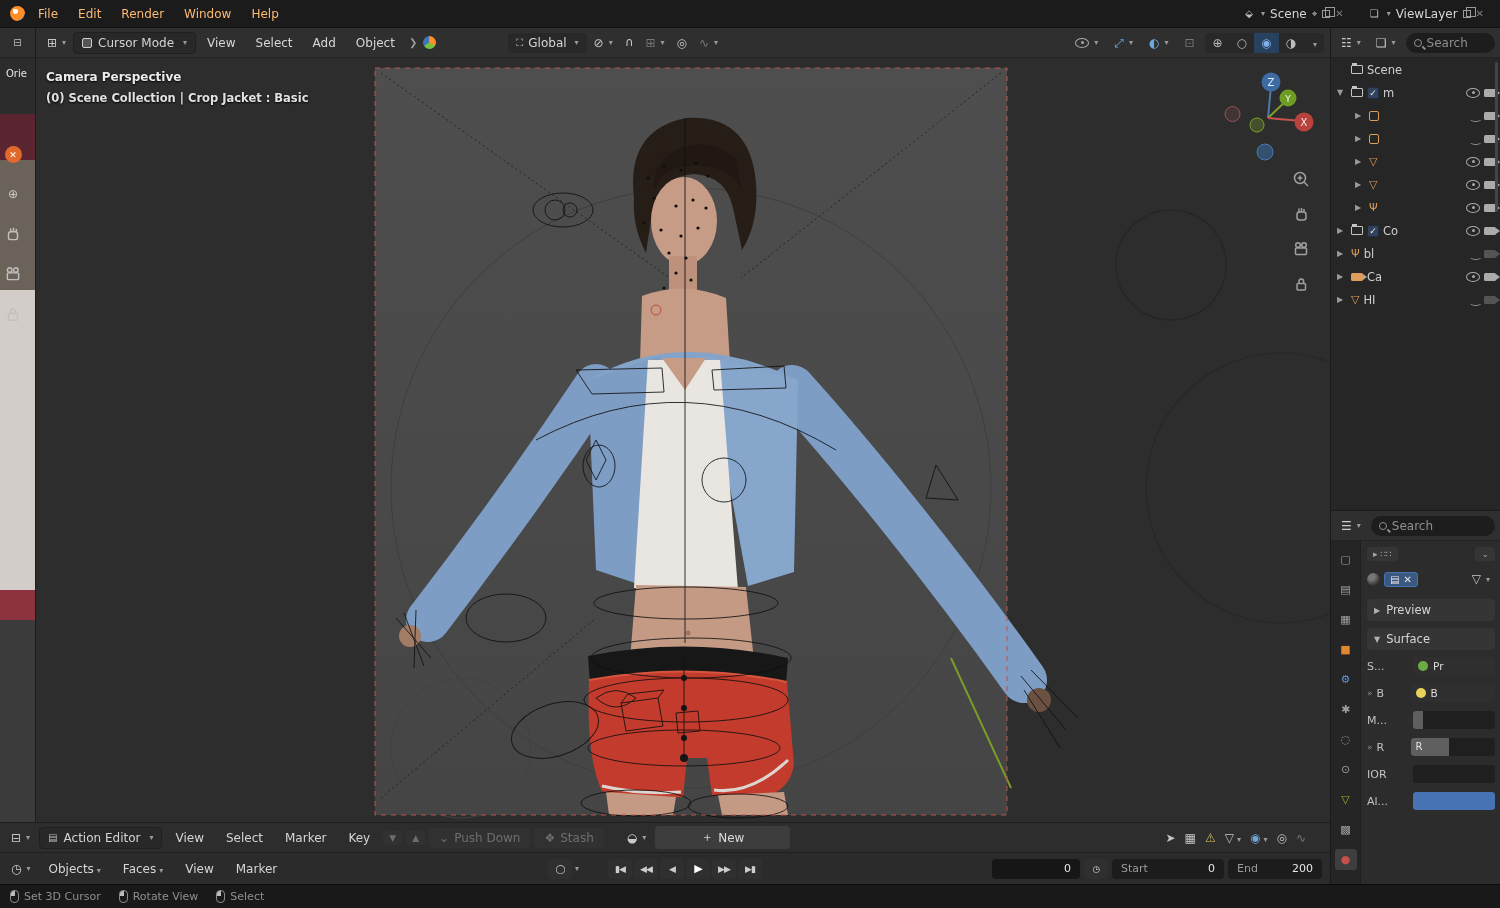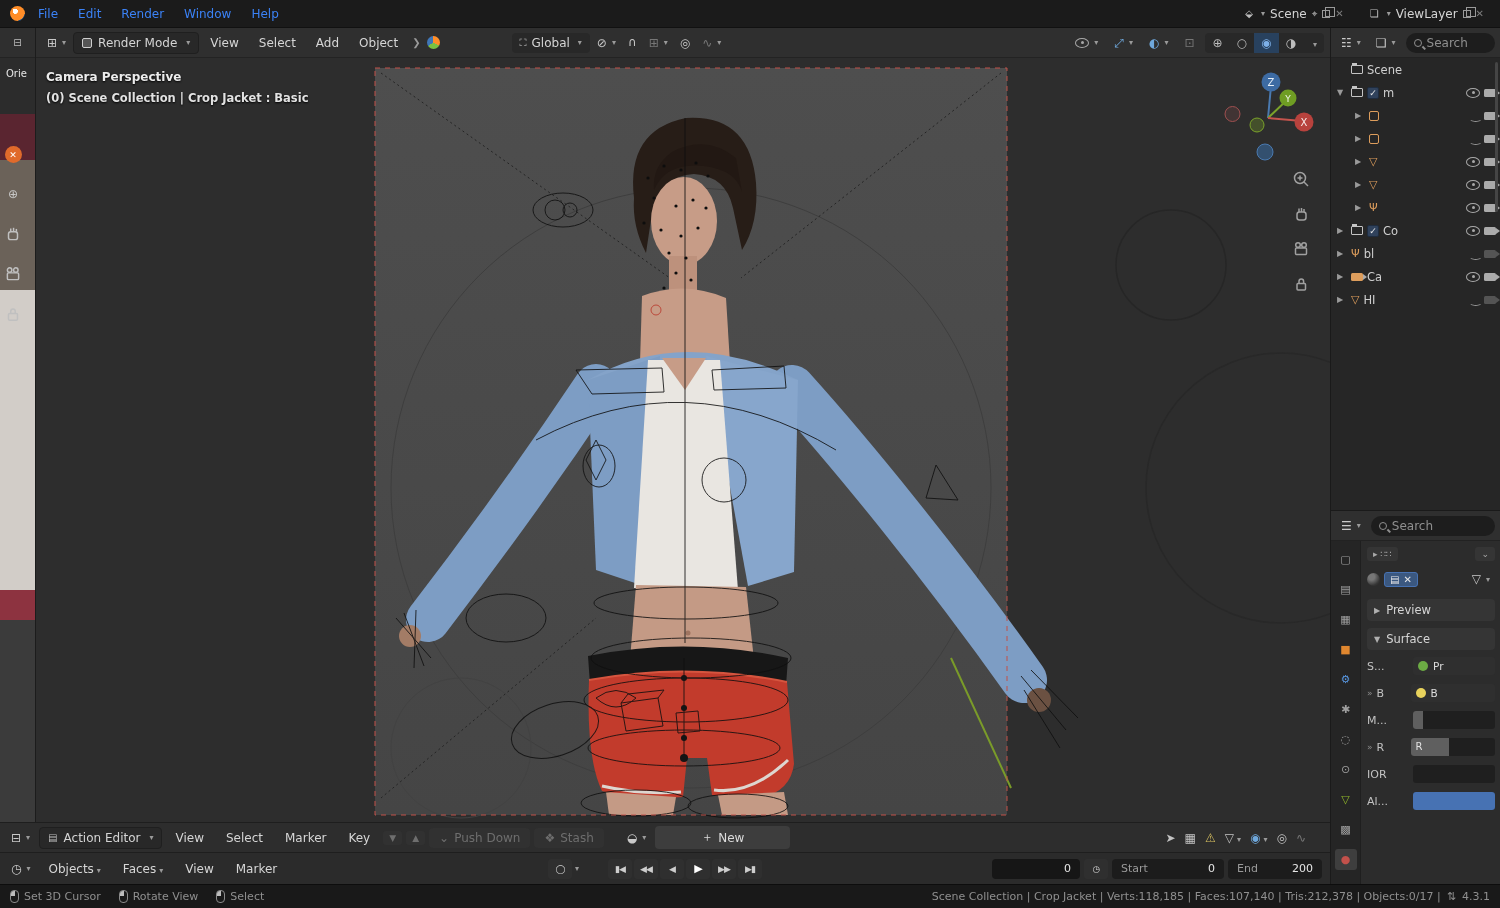--- a/index.html
+++ b/index.html
@@ -9,21 +9,21 @@
          color:#d4d4d4; overflow:hidden; user-select:none; }
   .abs { position:absolute; }
   .row { display:flex; align-items:center; }
   .grow { flex:1; }
   .dim { color:#777; }
   .caret { font-size:8px; color:#9a9a9a; margin-left:3px; }
 
   
   #topbar { left:0; top:0; width:1500px; height:28px; background:#1b1b1b;
             border-bottom:1px solid #111; display:flex; align-items:center; padding:0 6px; }
-  .menu-item { padding:5px 10px; color:#3b82f6; border-radius:3px; }
+  .menu-item { padding:5px 10px; color:#fdba74; border-radius:3px; }
   #blender-logo { width:22px; height:18px; display:flex; align-items:center; justify-content:center; }
   #blender-logo .ball { width:15px; height:15px; border-radius:50%;
       background:radial-gradient(circle at 35% 35%, #ffffff 0 18%, #ff8d28 20% 70%, #265787 72%); }
   #ws-tabs { display:flex; align-items:flex-end; height:28px; margin-left:48px; }
   .ws-tab { padding:6px 14px 7px; color:#b9b9b9; font-size:12px; border-radius:6px 6px 0 0; }
   .ws-tab.active { background:#3b3b3b; color:#f0f0f0; }
   .ws-add { padding:6px 10px; color:#b9b9b9; }
   .tb-widget { display:flex; align-items:center; gap:5px; padding:2px 6px; border-radius:4px; }
   .mini-ico { font-size:10px; color:#bdbdbd; }
   .i-copy { width:8px; height:8px; border:1px solid #9a9a9a; position:relative; }
@@ -179,21 +179,21 @@
     </div>
   </div>
 
   <div id="tool-header" class="abs">
     <div class="hdr-ico-btn">
         <span>⊞</span>
         <span class="caret">▾</span>
       </div>
     <div class="drop-box">
       <span class="cube"></span>
-      <span>Render Mode</span>
+      <span>Cursor Mode</span>
       <span class="caret">▾</span>
     </div>
     <div class="hdr-menu">View</div>
     <div class="hdr-menu">Select</div>
     <div class="hdr-menu">Add</div>
     <div class="hdr-menu">Object</div>
     <span class="caret" style="font-size:10px;">❯</span>
     <span class="ball-ico" style="margin:0 4px;"></span>
     <div class="pill" style="margin-left:66px;">
       <span class="mini-ico">⛶</span>
@@ -772,20 +772,15 @@
         <span>Set 3D Cursor</span>
       </span>
     <span class="hint">
         <span class="mouse"></span>
         <span>Rotate View</span>
       </span>
     <span class="hint">
         <span class="mouse"></span>
         <span>Select</span>
       </span>
-    <div id="status-right">
-      <span>Scene Collection | Crop Jacket | Verts:118,185 | Faces:107,140 | Tris:212,378 | Objects:0/17 |</span>
-      <span>⇅</span>
-      <span>4.3.1</span>
-    </div>
   </div>
 
 </div>
 
 </body></html>

